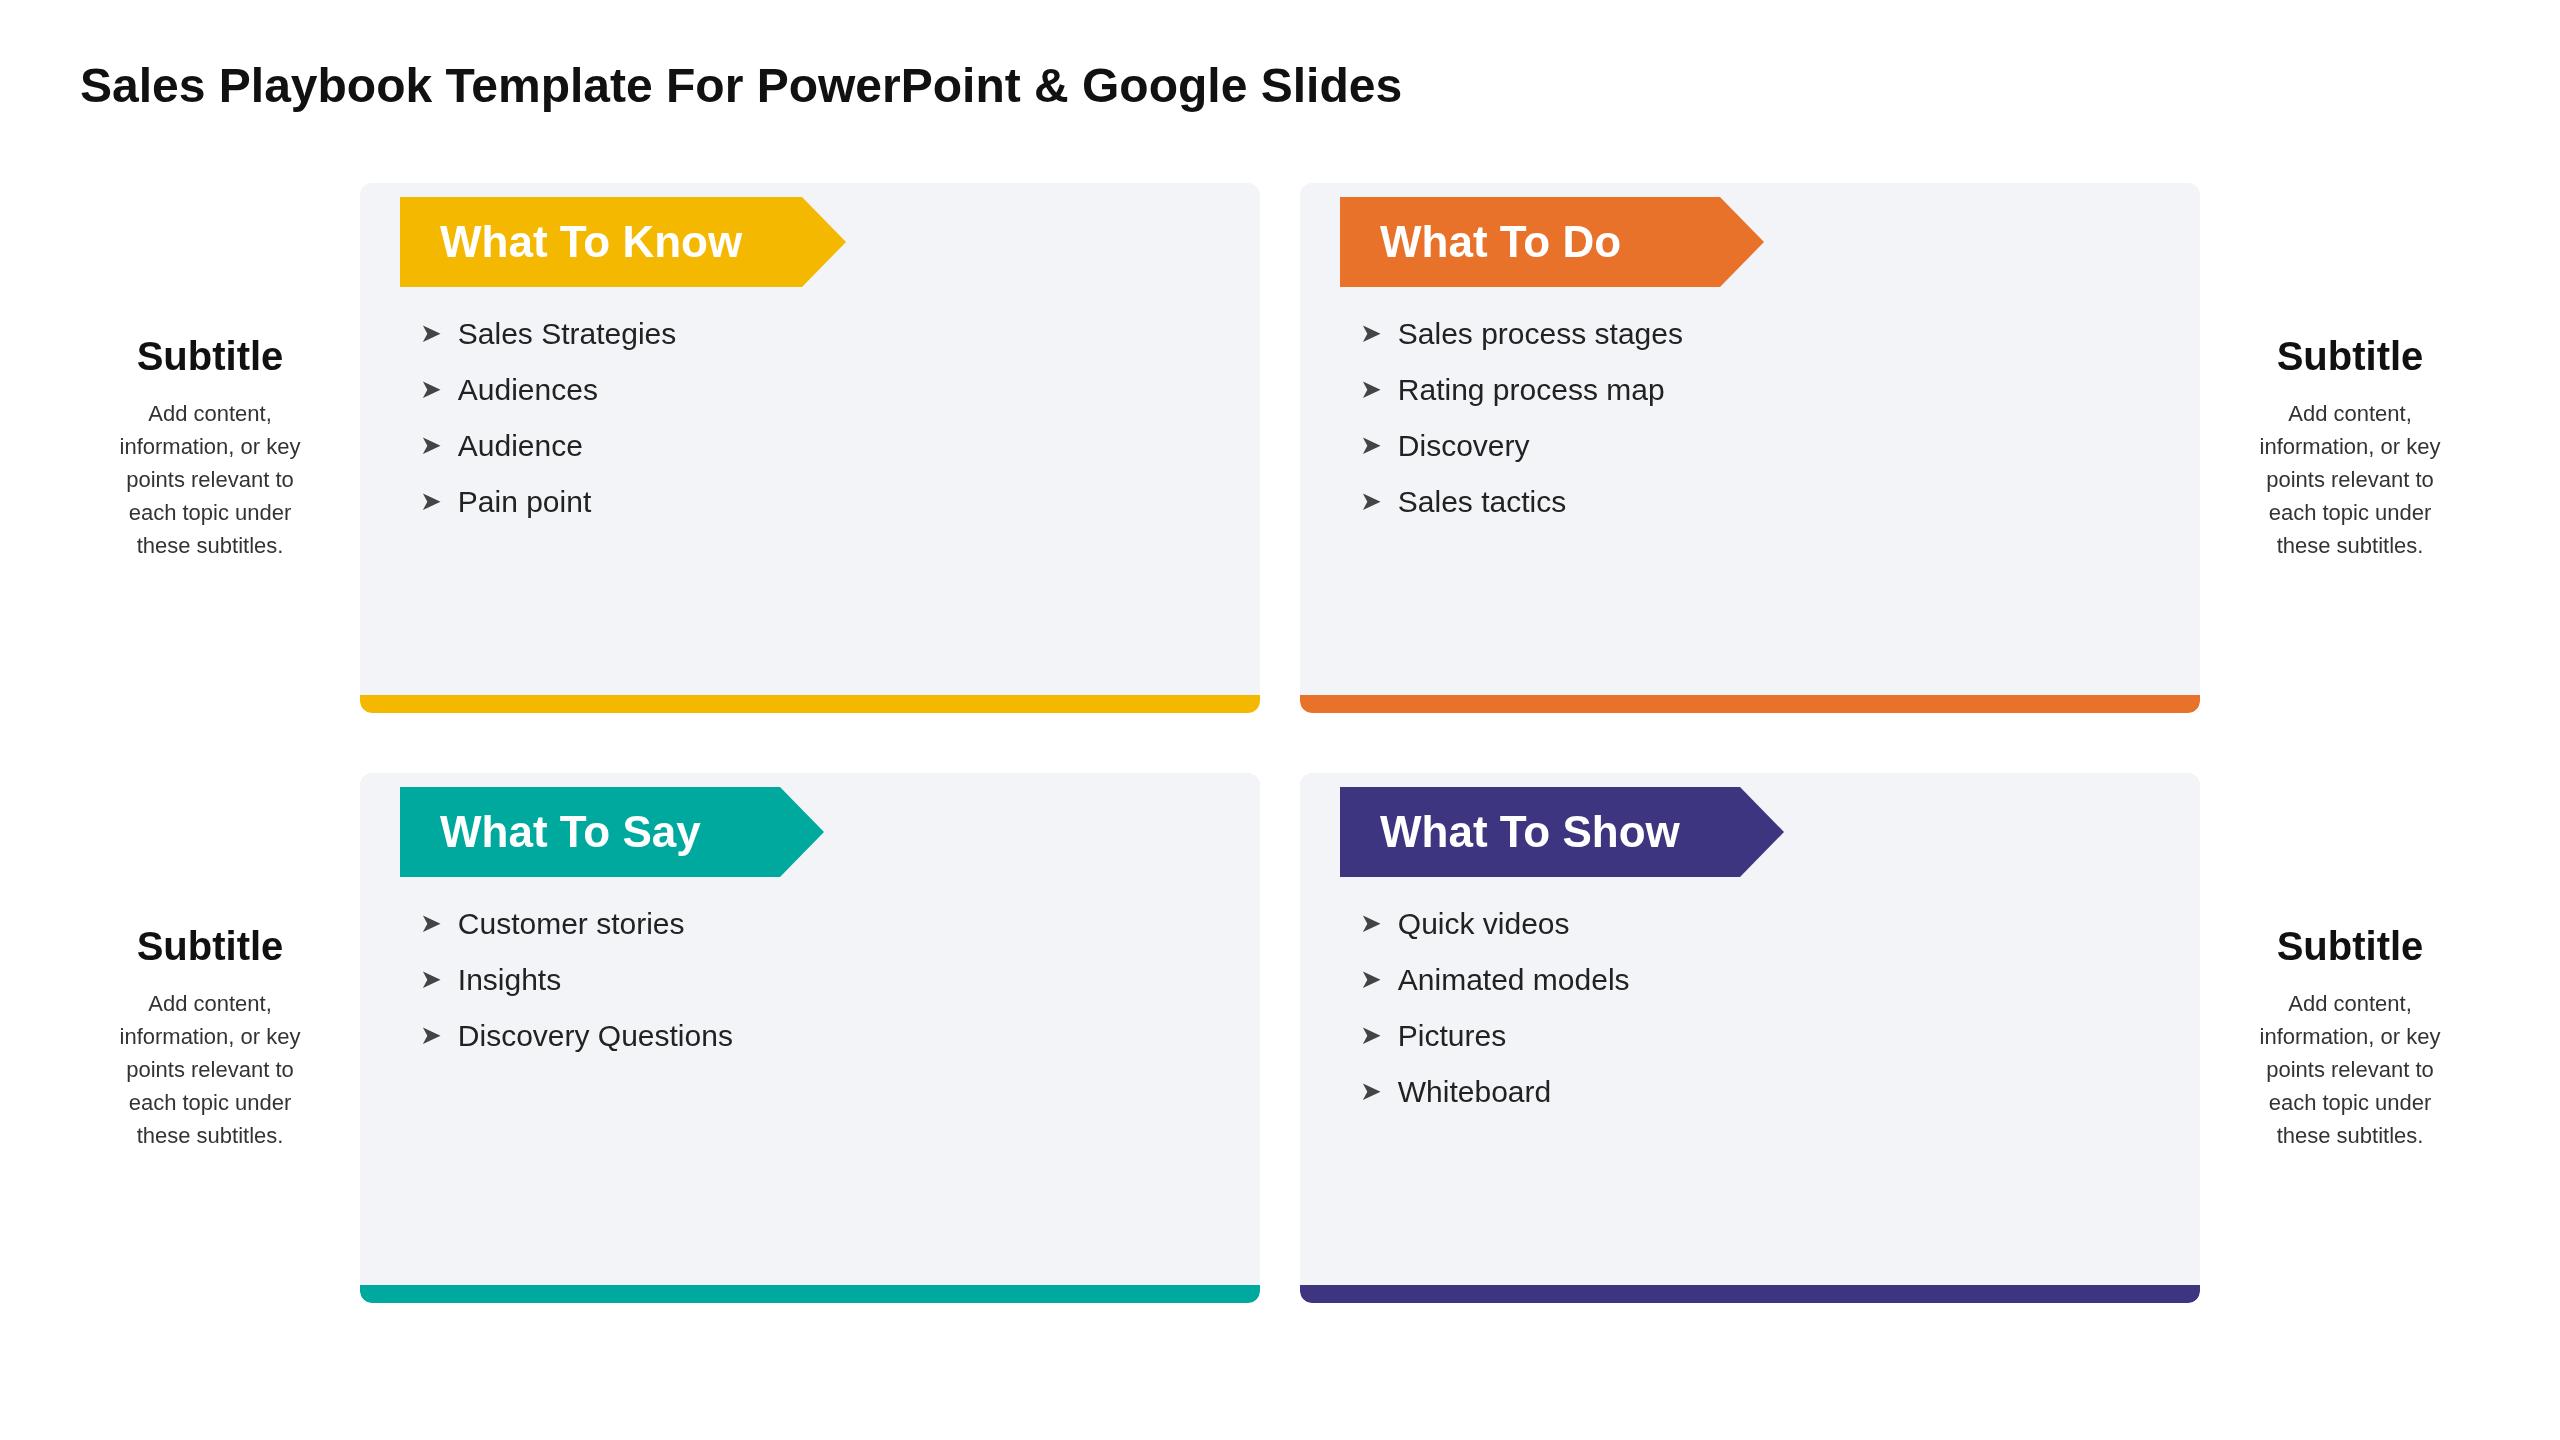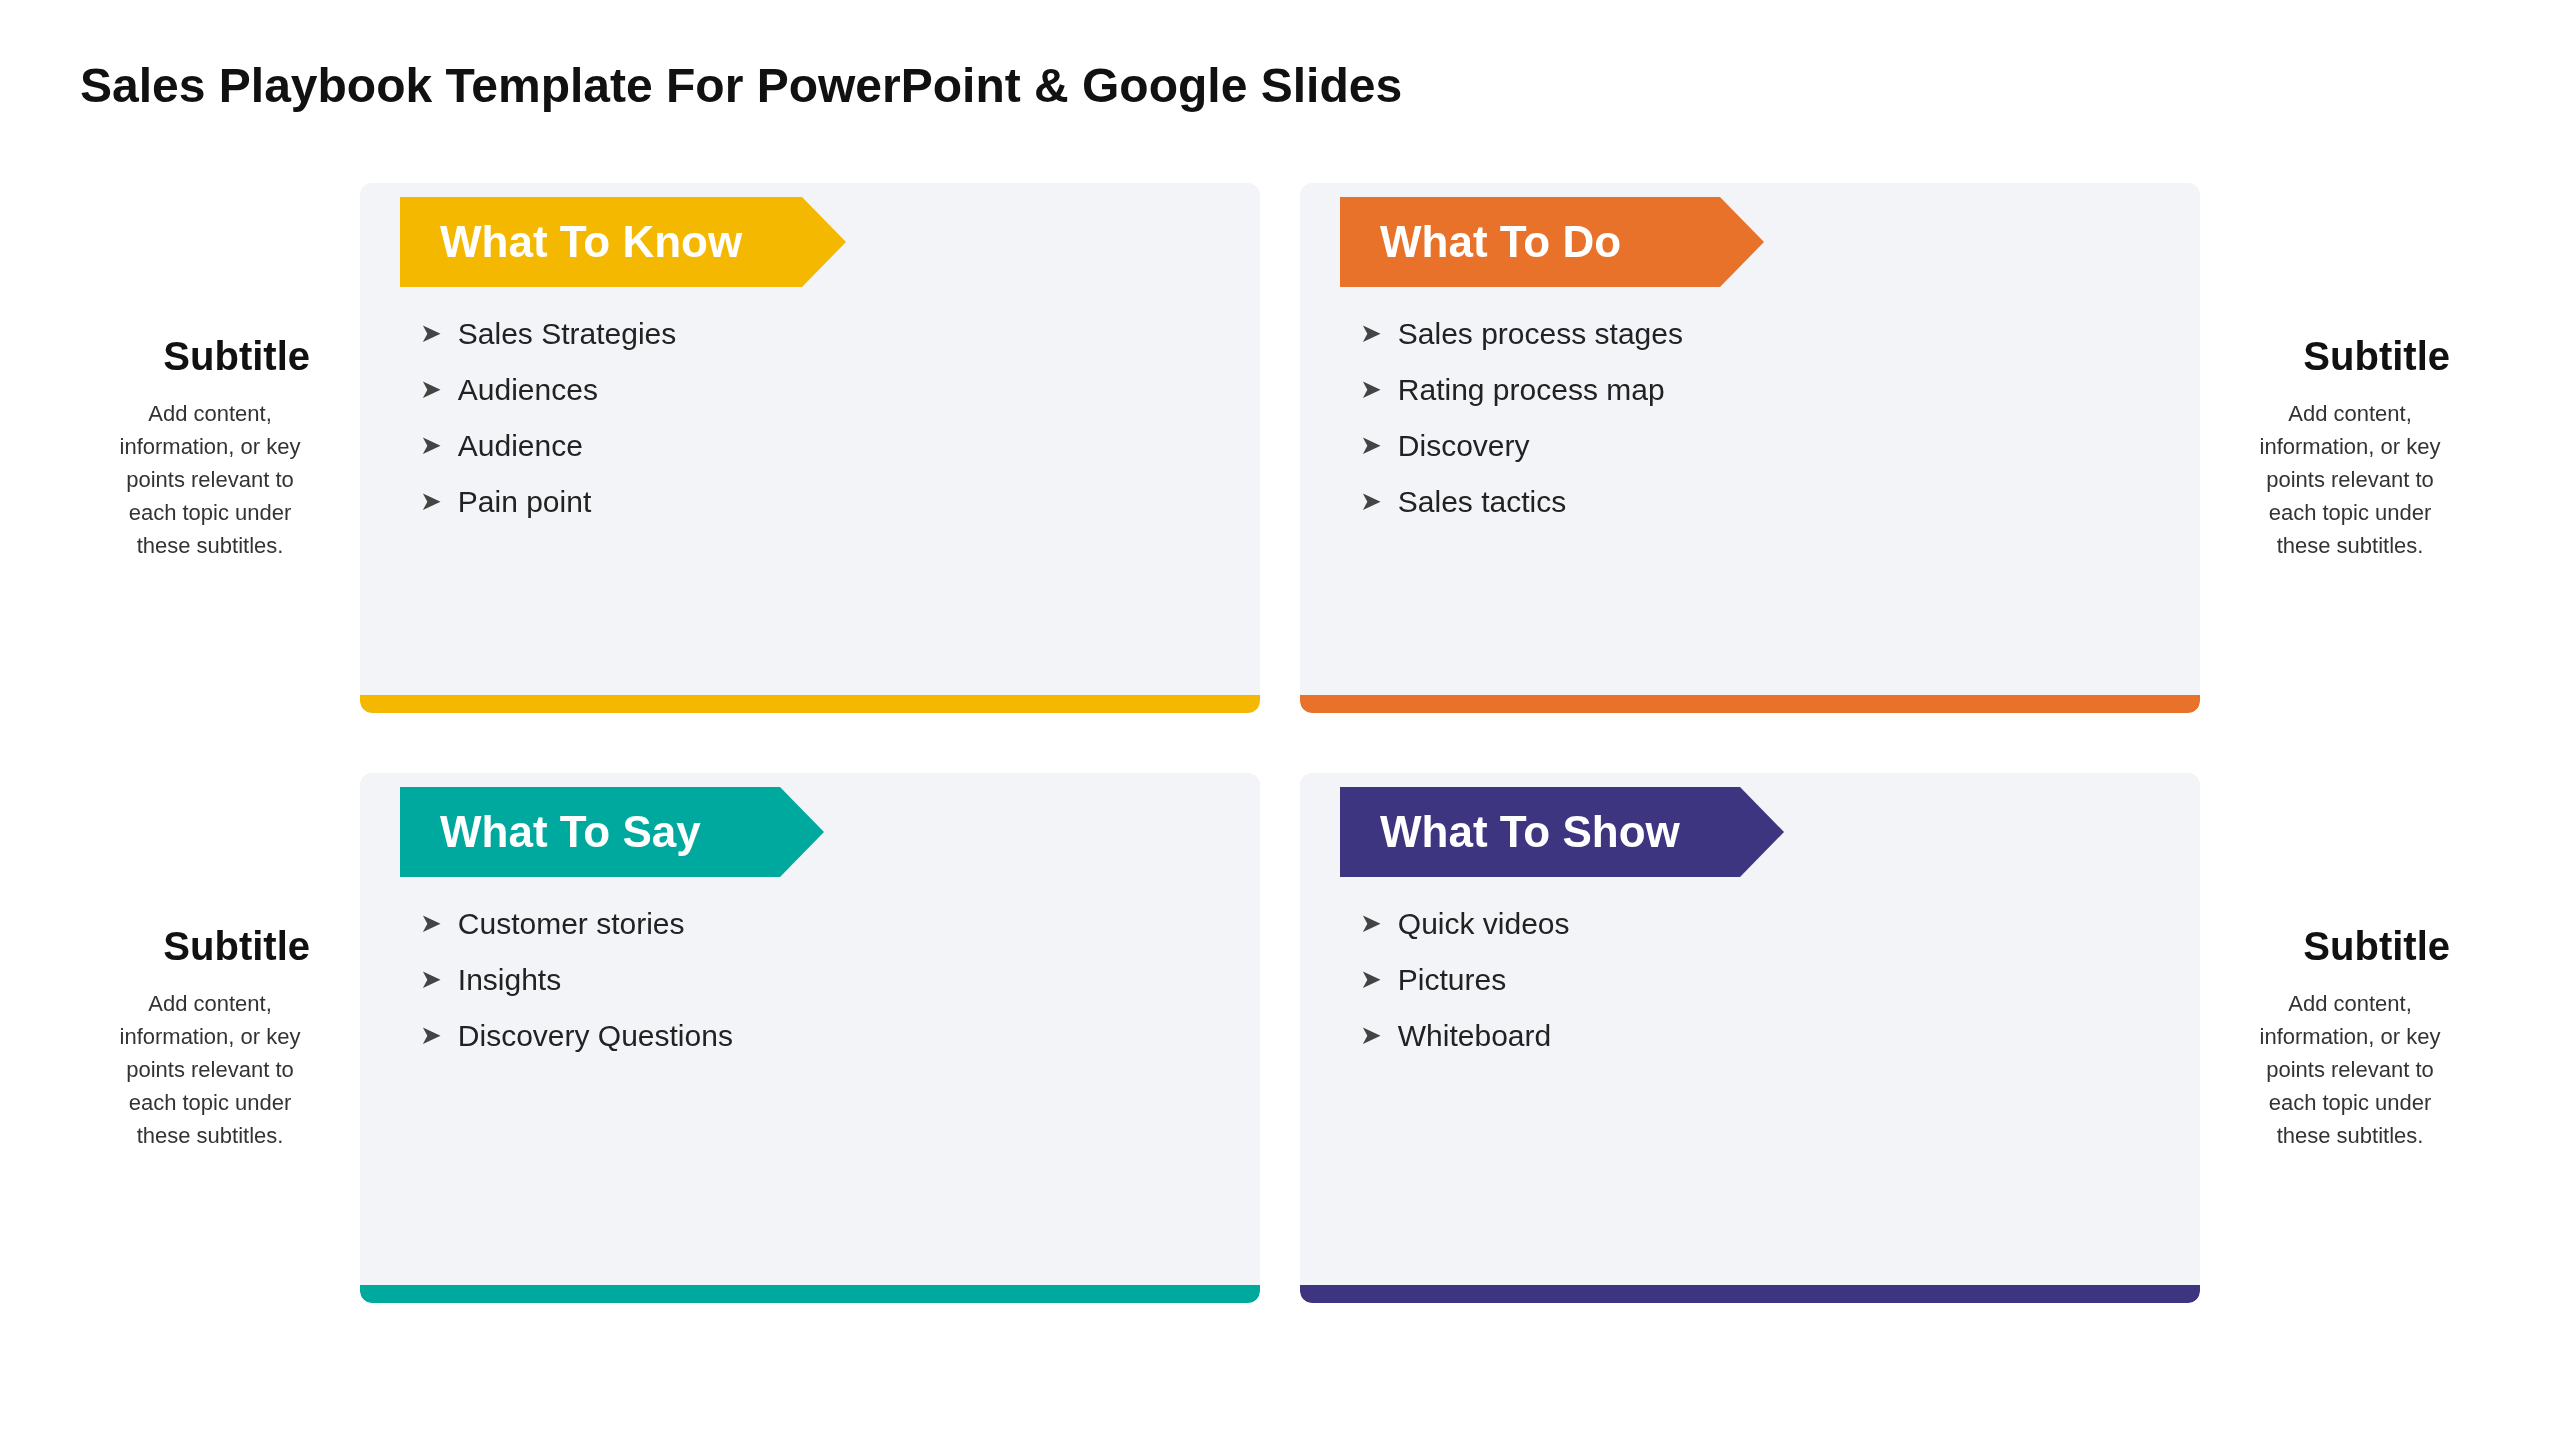--- a/index.html
+++ b/index.html
@@ -26,21 +26,21 @@
       grid-template-columns: 260px 1fr 1fr 260px;
       grid-template-rows: 1fr 1fr;
       gap: 40px 0;
       height: calc(100% - 180px);
     }
 
     .sidebar-text {
       display: flex;
       flex-direction: column;
       justify-content: center;
-      align-items: flex-end;
+      align-items: center;
       text-align: center;
       padding: 20px 30px;
     }
 
     .sidebar-text .sub-title {
       font-size: 40px;
       font-weight: 900;
       color: #111111;
       margin-bottom: 18px;
     }
@@ -231,20 +231,21 @@
 
   <div class="card cell-bot-right-card">
     <div class="arrow-banner">
       <div class="arrow-shape arrow-purple">
         <span>What To Show</span>
       </div>
     </div>
     <div class="card-body">
       <ul>
         <li>Quick videos</li>
+        <li>Animated models</li>
         <li>Pictures</li>
         <li>Whiteboard</li>
       </ul>
     </div>
     <div class="card-footer footer-purple"></div>
   </div>
 
   <div class="sidebar-text cell-bot-right-sidebar">
     <div class="sub-title">Subtitle</div>
     <div class="sub-body">Add content, information, or key points relevant to each topic under these subtitles.</div>

